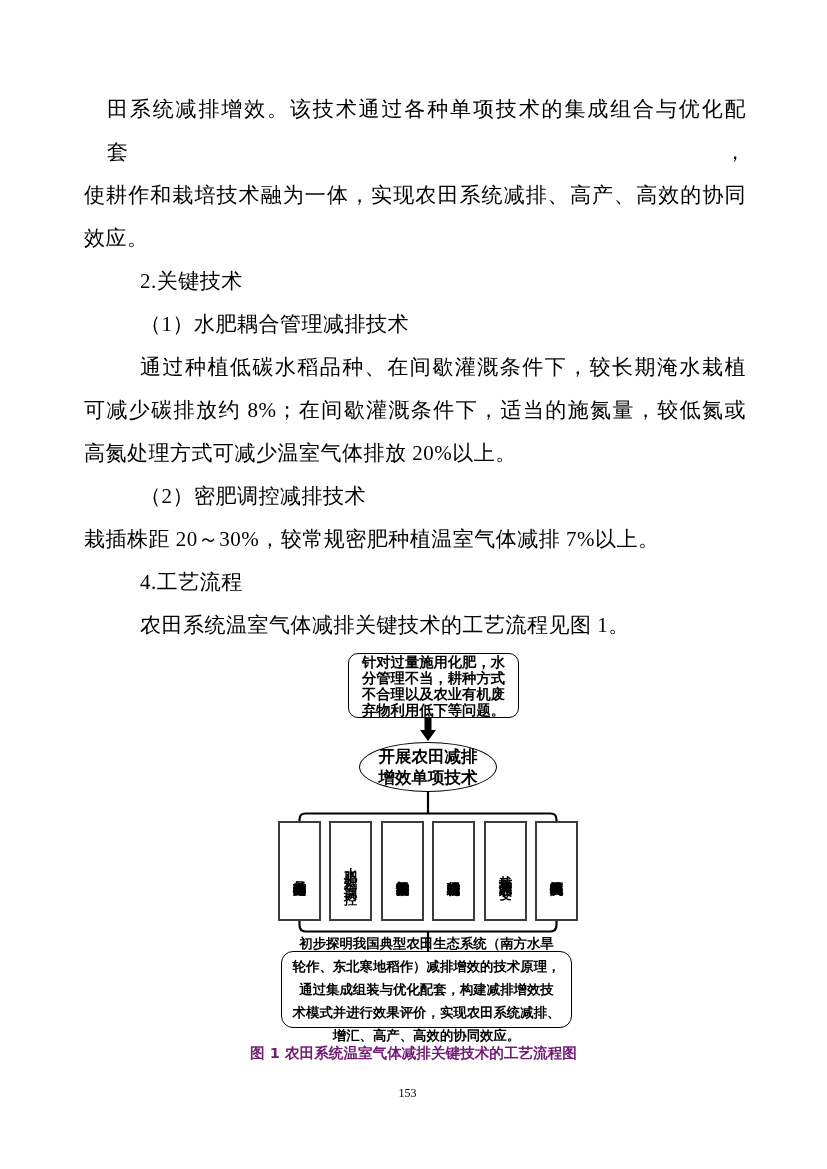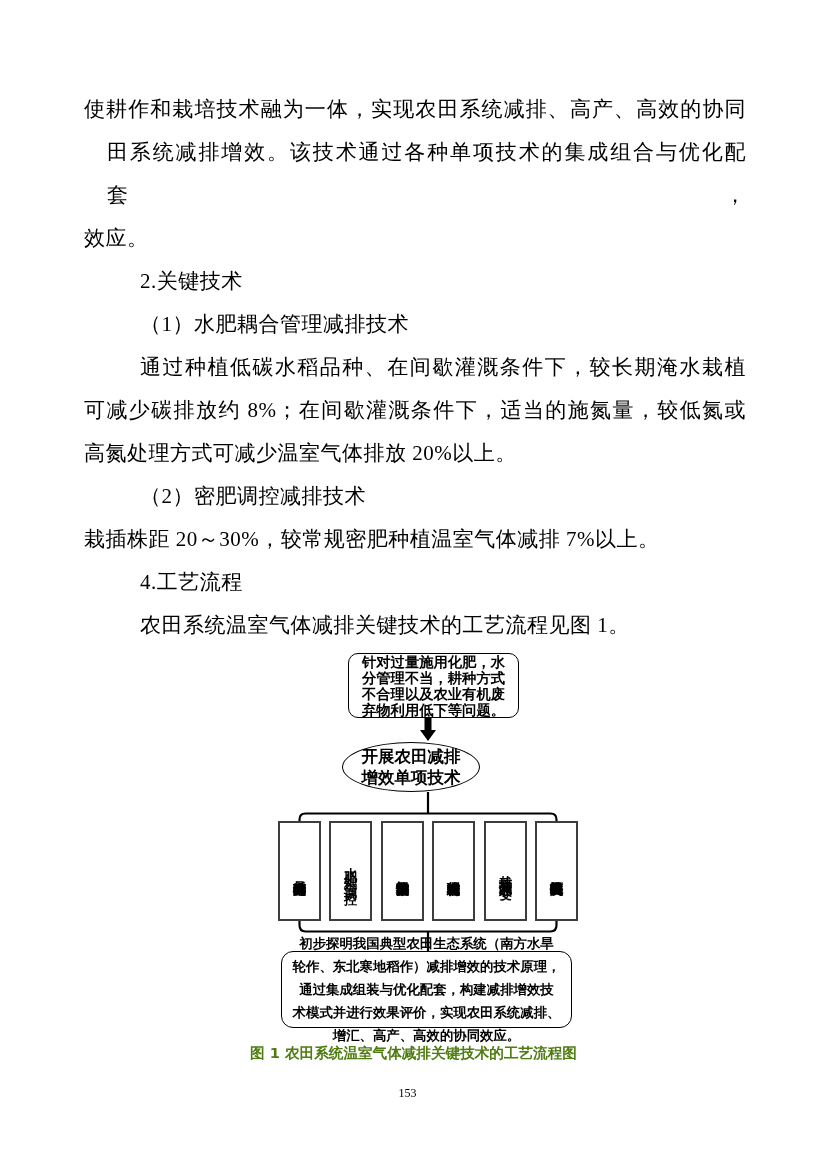--- a/index.html
+++ b/index.html
@@ -37,21 +37,21 @@
     white-space:pre-line;
     text-align:center;
   }
   .problem-box{
     left:348px;top:653px;width:171px;height:65px;
     border:1.7px solid #000;border-radius:10px;
     font-size:14.3px;line-height:15.9px;
     padding-top:1px;
   }
   .start-ellipse{
-    left:342px;top:742px;width:138px;height:50px;
+    left:359px;top:742px;width:138px;height:50px;
     border:1.7px solid #000;border-radius:50%;
     font-size:16.5px;line-height:21px;
     display:flex;align-items:center;justify-content:center;
   }
   .result-box{
     left:281px;top:951px;width:291px;height:77px;
     border:1.8px solid #000;border-radius:12px;
     font-size:13.4px;line-height:23px;
     display:flex;align-items:center;justify-content:center;text-align:center;
   }
@@ -68,36 +68,36 @@
     color:#000;
     display:flex;align-items:center;justify-content:center;
     line-height:1;
   }
   .connectors{position:absolute;left:0;top:0;}
   
   .fig-caption{
     position:absolute;left:0;top:1044px;width:827px;
     text-align:center;
     font-family:"DejaVu Sans","Liberation Sans",sans-serif;
-    font-weight:bold;font-size:14.6px;color:#4d7c0f;
+    font-weight:bold;font-size:14.6px;color:#701a75;
   }
   .page-number{
     position:absolute;left:0;top:1086px;width:815px;
     text-align:center;
     font-size:12px;color:#000;
   }
 </style>
 </head>
 <body>
 
 <div class="page">
 
   <div class="body-text">
+      <div class="bline just pind">田系统减排增效。该技术通过各种单项技术的集成组合与优化配套，</div>
       <div class="bline just">使耕作和栽培技术融为一体，实现农田系统减排、高产、高效的协同</div>
-      <div class="bline just pind">田系统减排增效。该技术通过各种单项技术的集成组合与优化配套，</div>
       <div class="bline">效应。</div>
       <div class="bline ind">2.关键技术</div>
       <div class="bline ind">（1）水肥耦合管理减排技术</div>
       <div class="bline just ind">通过种植低碳水稻品种、在间歇灌溉条件下，较长期淹水栽植</div>
       <div class="bline just">可减少碳排放约 8%；在间歇灌溉条件下，适当的施氮量，较低氮或</div>
       <div class="bline">高氮处理方式可减少温室气体排放 20%以上。</div>
       <div class="bline ind">（2）密肥调控减排技术</div>
       <div class="bline">栽插株距 20～30%，较常规密肥种植温室气体减排 7%以上。</div>
       <div class="bline ind">4.工艺流程</div>
       <div class="bline ind">农田系统温室气体减排关键技术的工艺流程见图 1。</div>

